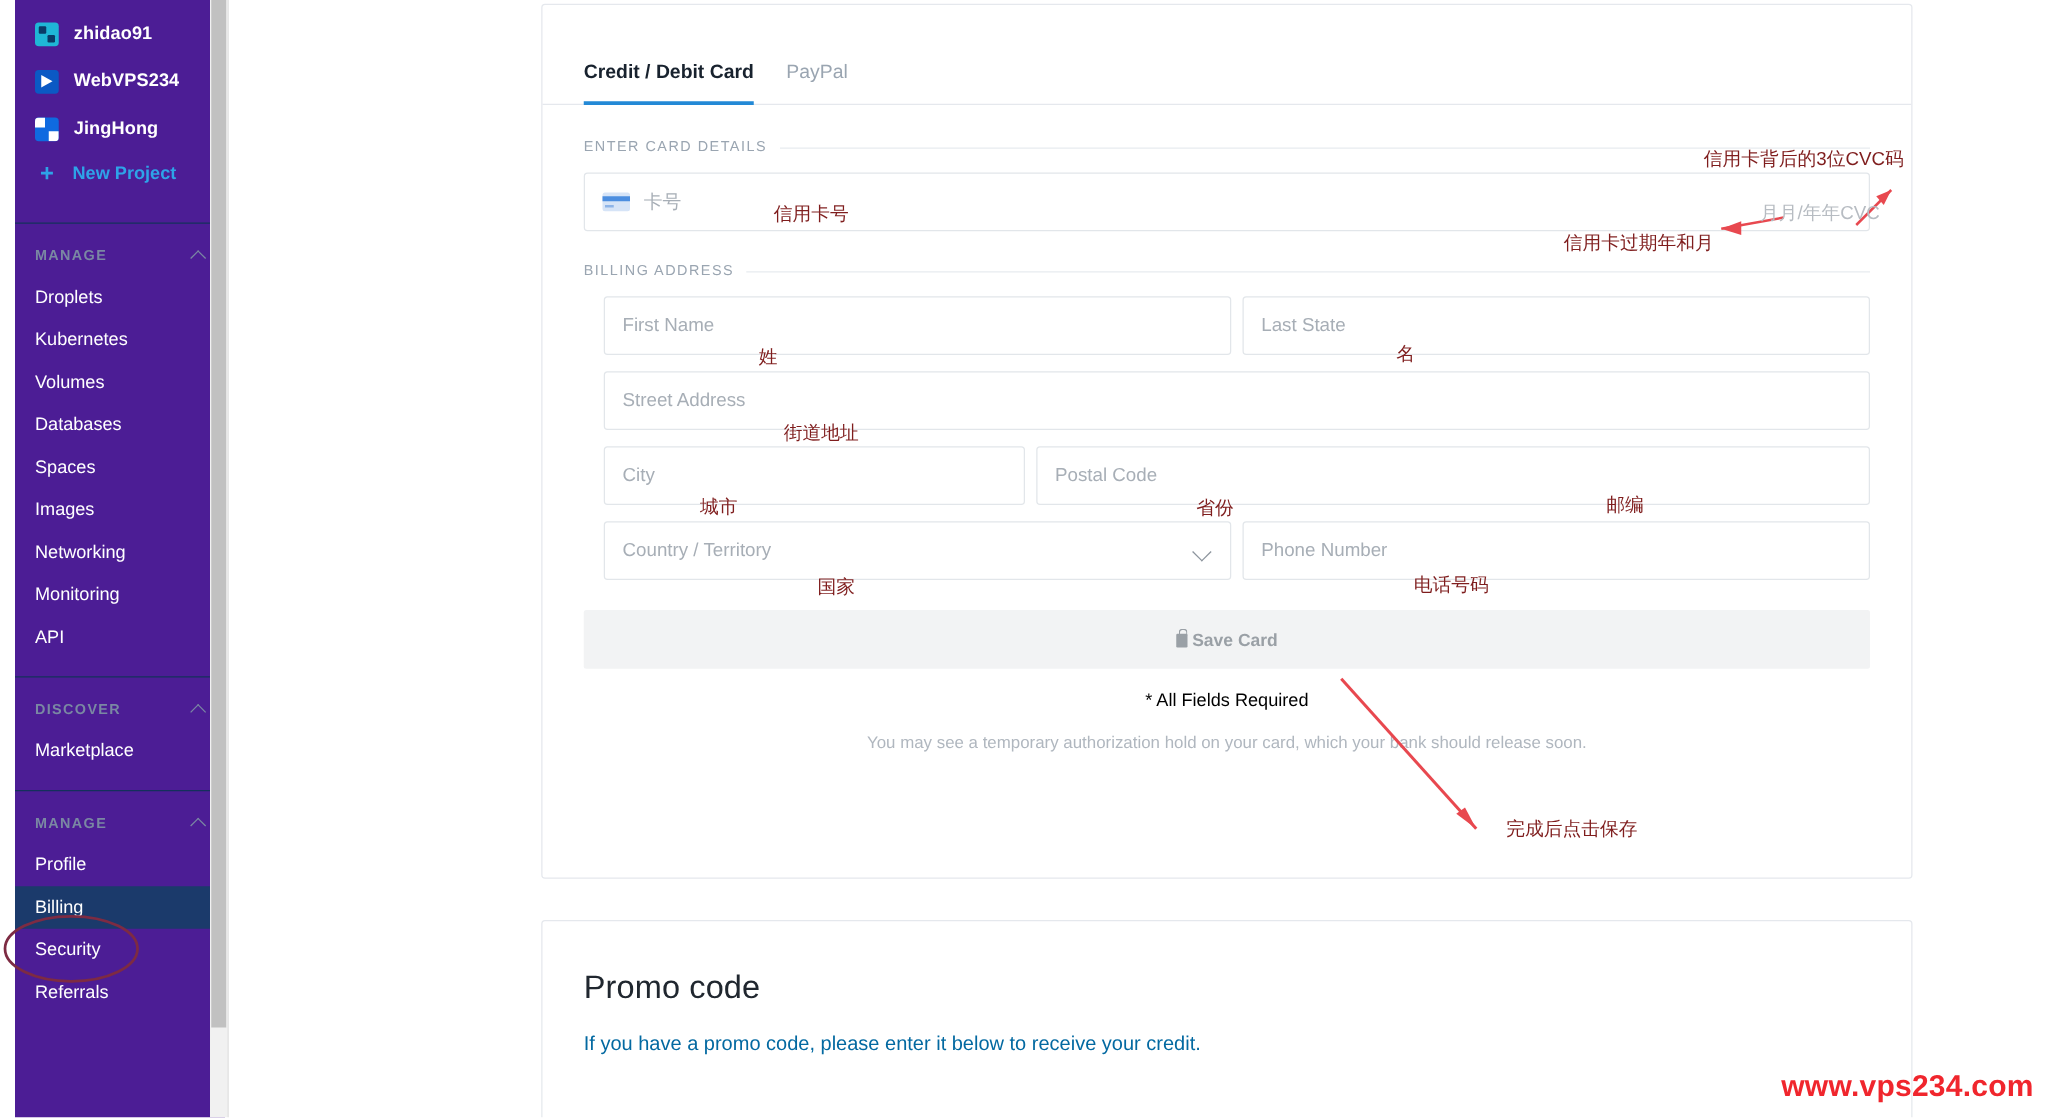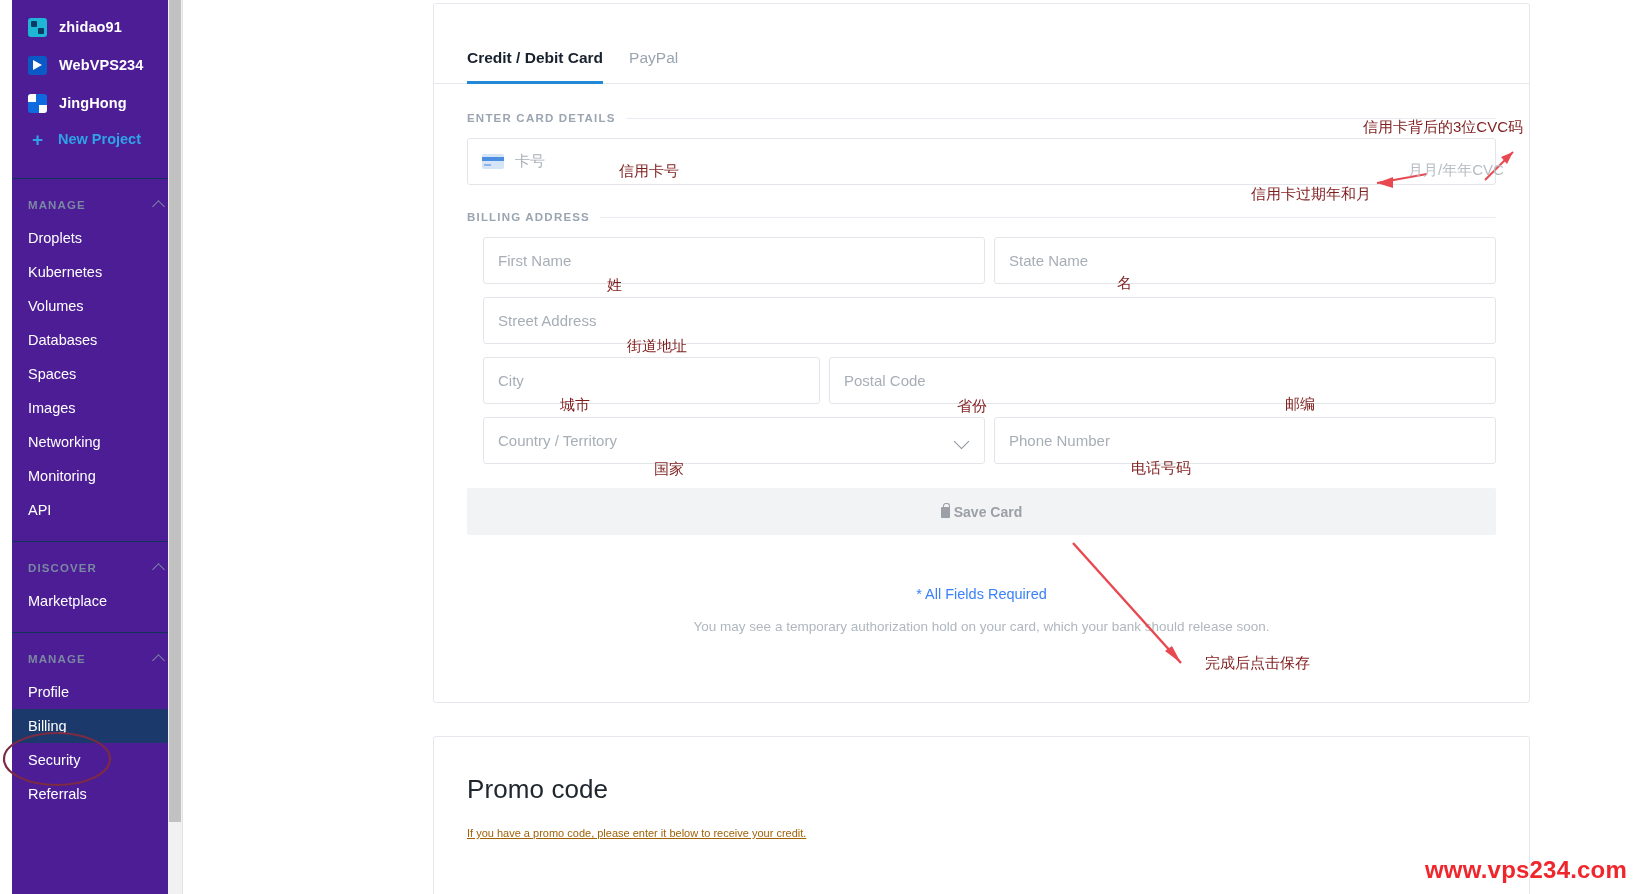--- a/index.html
+++ b/index.html
@@ -86,21 +86,21 @@
   .tab {
     font-size: 15.5px; padding-bottom: 14px; cursor: pointer; color: #9aa5b1;
   }
   .tab.active { color: #18222e; font-weight: 700; border-bottom: 3px solid #2389d6; }
 
   .tabs-rule { height: 1px; background: #e5e8ed; margin-top: -1px; }
 
   .form-body { padding: 28px 33px 0 33px; }
 
   .fieldset-head { display: flex; align-items: center; gap: 10px; margin-bottom: 14px; }
-  .fieldset-title { font-size: 11.5px; letter-spacing: 1.2px; color: #9aa5b1; font-weight: 700; white-space: nowrap; }
+  .fieldset-title { font-size: 11.5px; letter-spacing: 1.2px; color: #9aa5b1; font-weight: 400; white-space: nowrap; }
   .fieldset-rule { flex: 1; height: 1px; background: #e8ebef; }
 
   .input-box {
     border: 1px solid #e2e6ea; border-radius: 3px; height: 47px;
     display: flex; align-items: center; padding: 0 14px; background: #fff;
     position: relative;
   }
   .card-ico {
     width: 22px; height: 15px; border-radius: 2px; background: #d6e4f7;
     position: relative; flex: none; margin-right: 11px;
@@ -134,30 +134,30 @@
   }
   .lock {
     width: 9px; height: 11px; position: relative; background: #9aa0a6; border-radius: 1px; margin-top: 2px;
   }
   .lock::before {
     content:""; position:absolute; left:2px; top:-4px; width:5px; height:5px;
     border: 1.6px solid #9aa0a6; border-bottom: none; border-radius: 3px 3px 0 0;
   }
   .save-label { color: #9aa0a6; font-size: 14px; }
 
-  .note-req { text-align: center; color: #3b82f6; font-size: 14.5px; margin-top: 51px; }
+  .note-req { text-align: center; color: #000000; font-size: 14.5px; margin-top: 18px; }
   .note-auth { text-align: center; color: #b0b7bf; font-size: 13.5px; margin-top: 17px; }
 
   
   .promo-panel {
     position: absolute; left: 249px; top: 736px; width: 1097px; height: 200px;
     background: #ffffff; border: 1px solid #e5e8ed; border-radius: 3px;
   }
   .promo-title { font-size: 26px; color: #20272f; font-weight: 400; padding: 37px 0 0 33px; letter-spacing: .1px;}
-  .promo-sub { font-size: 11px; color: #a16207; padding: 22px 0 0 33px; text-decoration: underline; }
+  .promo-sub { font-size: 16px; color: #0369a1; padding: 22px 0 0 33px; }
 
   
   .anno {
     position: absolute; color: #7f1d1d; font-size: 15px; white-space: nowrap;
     pointer-events: none;
   }
   svg.overlay { position: absolute; left: 0; top: 0; width: 1645px; height: 894px; pointer-events: none; }
 
   .watermark {
     position: absolute; right: 18px; bottom: 10px;
@@ -282,21 +282,21 @@
         <div class="fieldset-head" style="margin-top:26px">
           <span class="fieldset-title">BILLING ADDRESS</span>
           <span class="fieldset-rule"></span>
         </div>
 
         <div class="row" style="margin-top:0">
           <div class="col input-box">
             <span class="ph">First Name</span>
           </div>
           <div class="col input-box">
-            <span class="ph">State Name</span>
+            <span class="ph">Last State</span>
           </div>
         </div>
 
         <div class="row">
           <div class="col input-box">
             <span class="ph">Street Address</span>
           </div>
         </div>
 
         <div class="row">

